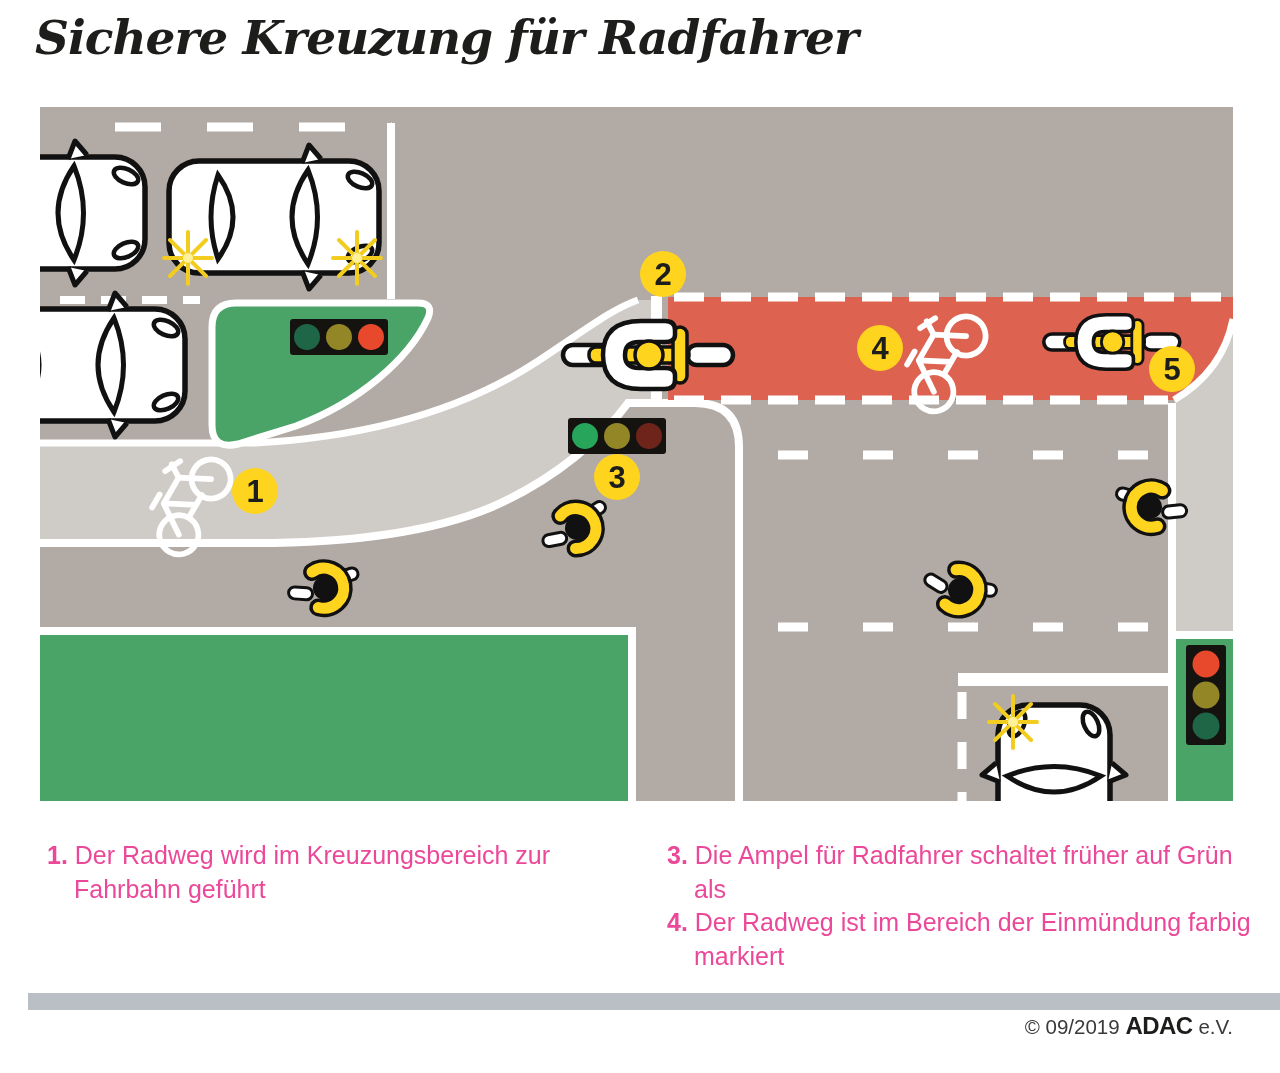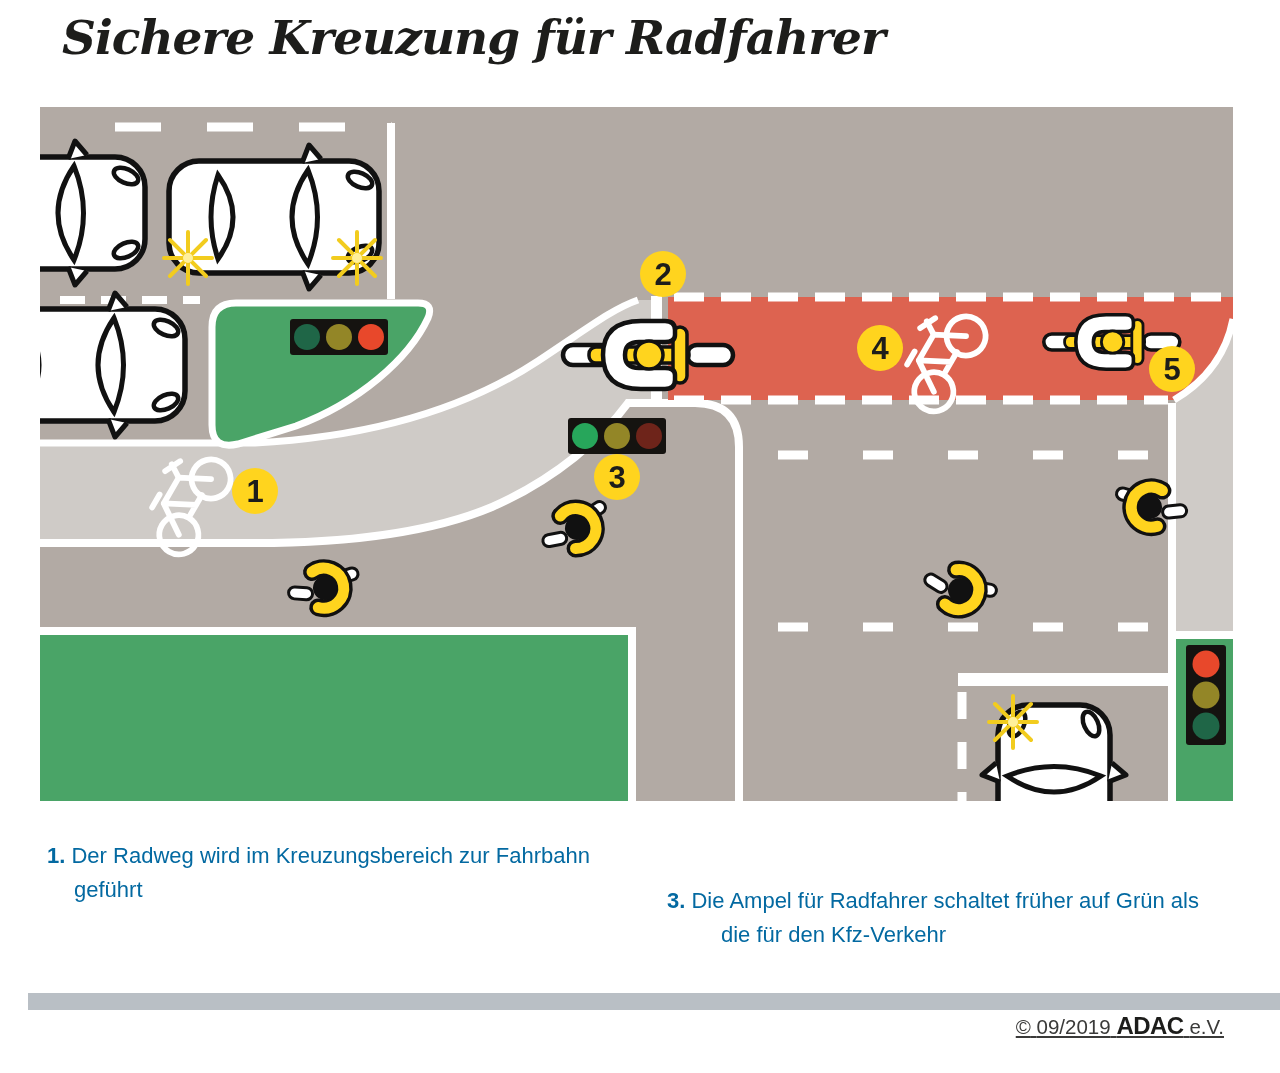--- a/index.html
+++ b/index.html
@@ -1,19 +1,19 @@
 <!DOCTYPE html>
 <html style="--c-road: #b2aaa4; --c-bike_path: #cfcbc7; --c-green: #4aa467; --c-bike_lane_red: #dd6350; --c-marking: #ffffff; --c-badge: #ffd41e; --c-rider_yellow: #ffd41e; --c-signal_red: #e8482b; --c-signal_green: #27a65b; --c-signal_amber_off: #938627; --c-signal_red_off: #6e241a; --c-signal_green_off: #1f6647;"><head>
 <meta charset="utf-8">
 <style>
   html,body{margin:0;padding:0;background:#fff;}
   body{width:1280px;height:1073px;position:relative;font-family:"Liberation Sans",sans-serif;color:#1d1d1b;overflow:hidden;}
 
   .page-title{
-    position:absolute;left:62px;top:10px;
+    position:absolute;left:35px;top:10px;
     font-family:"DejaVu Serif",serif;font-style:italic;font-weight:bold;
     font-size:47px;letter-spacing:-1px;color:#1d1d1b;white-space:nowrap;
   }
 
   .diagram{position:absolute;left:40px;top:107px;width:1193px;height:694px;}
   .diagram svg{display:block;}
 
   
   .f-road{fill:var(--c-road,#b2aaa4);}
   .f-path{fill:var(--c-bike_path,#cfcbc7);}
@@ -22,30 +22,30 @@
   .f-badge{fill:var(--c-badge,#ffd41e);}
   .f-yellow{fill:var(--c-rider_yellow,#ffd41e);}
   .s-yellow{stroke:var(--c-rider_yellow,#ffd41e);}
   .lit-red{fill:var(--c-signal_red,#e8482b);}
   .lit-green{fill:var(--c-signal_green,#27a65b);}
   .off-amber{fill:var(--c-signal_amber_off,#938627);}
   .off-red{fill:var(--c-signal_red_off,#6e241a);}
   .off-green{fill:var(--c-signal_green_off,#1f6647);}
   .badge-num{font-family:"Liberation Sans",sans-serif;font-weight:bold;font-size:31px;fill:#1d1d1b;}
 
-  .legend{position:absolute;top:839px;font-size:22px;line-height:33.5px;color:#0369a1;}
+  .legend{position:absolute;top:839px;font-size:25px;line-height:33.5px;color:#ec4899;}
   .legend.left{left:47px;width:600px;}
-  .legend.right{left:667px;width:586px;margin-top:45px;}
+  .legend.right{left:667px;width:586px;}
   .legend-item{padding-left:27px;text-indent:-27px;}
   .legend-num{font-weight:bold;}
   .legend-line2{padding-left:27px;text-indent:0;}
   .legend-line2:empty{display:none;}
 
   .footer-bar{position:absolute;left:28px;top:993px;width:1252px;height:17px;background:#b9bfc5;}
-  .footer-text{position:absolute;right:56px;top:1012px;font-size:20.5px;color:#3a3a39;white-space:nowrap;text-decoration:underline;}
+  .footer-text{position:absolute;right:47px;top:1012px;font-size:20.5px;color:#3a3a39;white-space:nowrap;}
   .footer-text .org{font-weight:bold;font-size:24px;color:#1d1d1b;letter-spacing:-0.5px;}
 </style>
 </head>
 <body>
 
 <div class="page-title">Sichere Kreuzung für Radfahrer</div>
 
 <div class="diagram">
 <svg viewBox="0 0 1193 694" width="1193" height="694" xmlns="http://www.w3.org/2000/svg">
   <defs>
@@ -204,21 +204,25 @@
   <div class="legend-item">
     <span class="legend-num">1.</span>
     <span>Der Radweg wird im Kreuzungsbereich zur Fahrbahn geführt</span>
     
   </div>
 </div>
 <div class="legend right">
   <div class="legend-item">
     <span class="legend-num">3.</span>
     <span>Die Ampel für Radfahrer schaltet früher auf Grün als</span>
-    <div class="legend-line2">die für den Kfz-Verkehr</div>
+  </div>
+  <div class="legend-item">
+    <span class="legend-num">4.</span>
+    <span>Der Radweg ist im Bereich der Einmündung farbig markiert</span>
+    
   </div>
 </div>
 
 <div class="footer-bar"></div>
 <div class="footer-text">
   <span>©</span>
   <span>09/2019</span>
   <span class="org">ADAC</span>
   <span>e.V.</span>
 </div>

